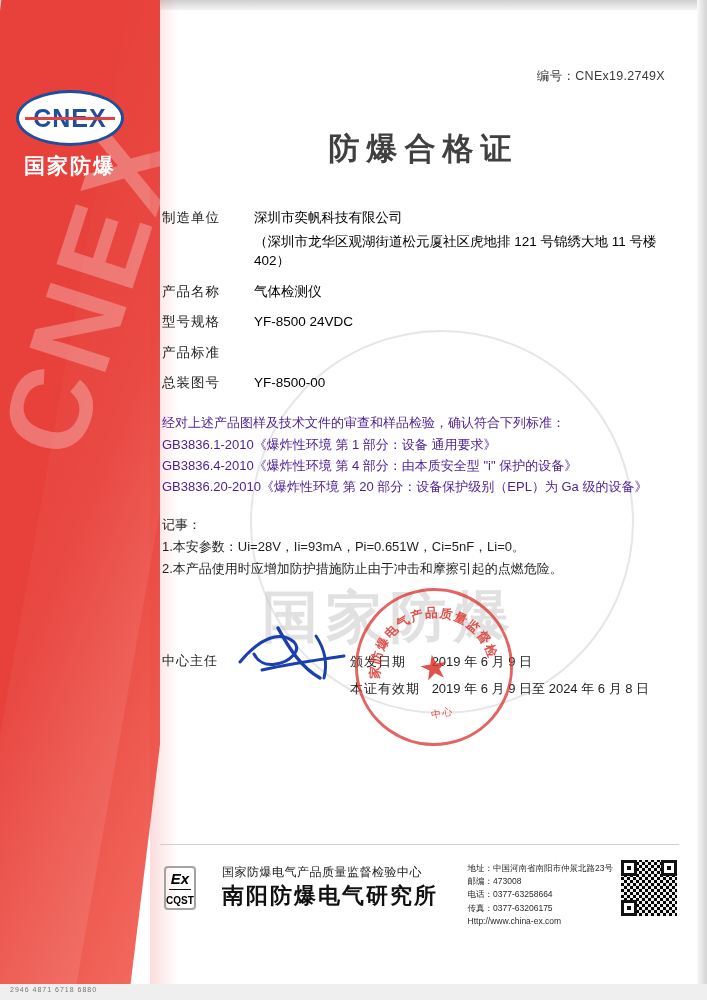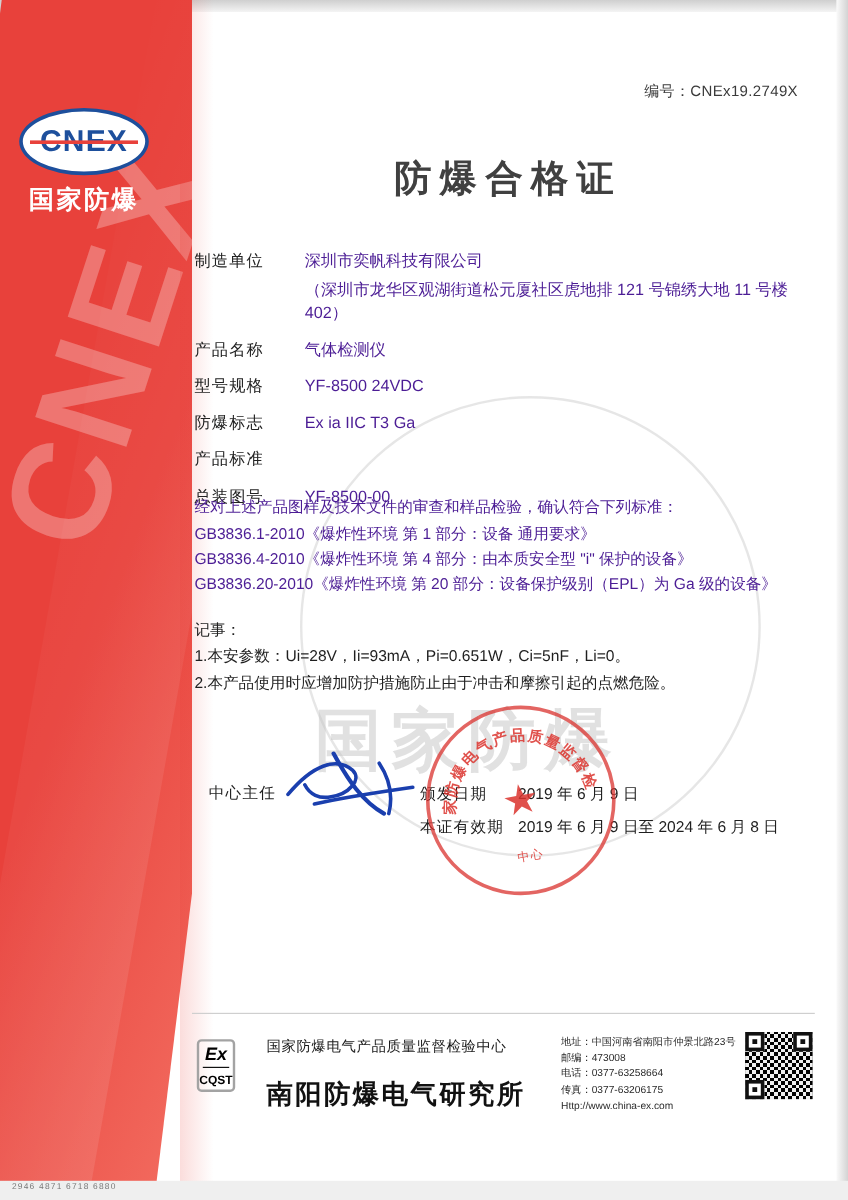--- a/index.html
+++ b/index.html
@@ -177,21 +177,21 @@
     line-height: 1.45;
   }
   .info-label {
     width: 92px;
     flex: 0 0 92px;
     letter-spacing: 1px;
     color: #222;
   }
   .info-value {
     flex: 1;
-    color: #4c1d95;
+    color: #000000;
   }
   .info-value .sub-line {
     display: block;
     margin-top: 4px;
   }
 
   
   .standards {
     position: absolute;
     left: 12px;
@@ -220,21 +220,20 @@
     left: 12px;
     top: 648px;
     width: 520px;
     font-size: 13px;
     color: #1f1f1f;
   }
   .sig-label {
     position: absolute;
     left: 0; top: 4px;
     letter-spacing: 1px;
-    margin-left: 12px;
   }
   .sig-scribble {
     position: absolute;
     left: 70px; top: -28px;
     width: 130px; height: 70px;
   }
   .date-block {
     position: absolute;
     left: 188px;
     top: 0;
@@ -332,21 +331,21 @@
   .org .org1 {
     font-size: 12px;
     color: #1a1a1a;
     letter-spacing: 0.5px;
   }
   .org .org2 {
     font-size: 22px;
     font-weight: bold;
     color: #111;
     letter-spacing: 2px;
-    margin-top: 16px;
+    margin-top: 0;
   }
   .addr {
     position: absolute;
     right: 94px;
     top: 12px;
     font-size: 8.5px;
     line-height: 1.55;
     color: #2a2a2a;
     text-align: left;
   }
@@ -449,24 +448,20 @@
           <span class="sub-line">（深圳市龙华区观湖街道松元厦社区虎地排 121 号锦绣大地 11 号楼 402）</span>
         </div>
       </div>
       <div class="info-row">
         <div class="info-label">产品名称</div>
         <div class="info-value">气体检测仪</div>
       </div>
       <div class="info-row">
         <div class="info-label">型号规格</div>
         <div class="info-value">YF-8500     24VDC</div>
-      </div>
-      <div class="info-row">
-        <div class="info-label">防爆标志</div>
-        <div class="info-value">Ex ia IIC T3 Ga</div>
       </div>
       <div class="info-row">
         <div class="info-label">产品标准</div>
       </div>
       <div class="info-row">
         <div class="info-label">总装图号</div>
         <div class="info-value">YF-8500-00</div>
       </div>
     </div>
 

